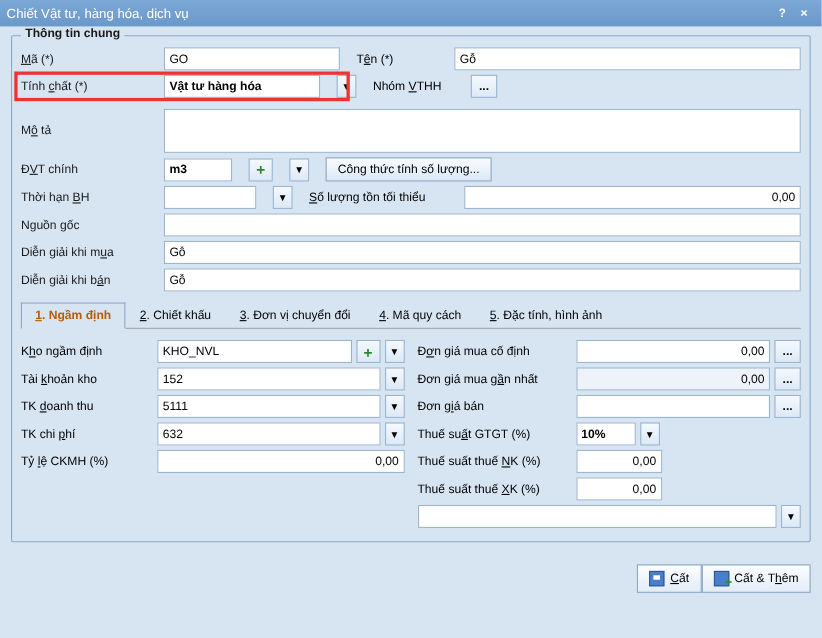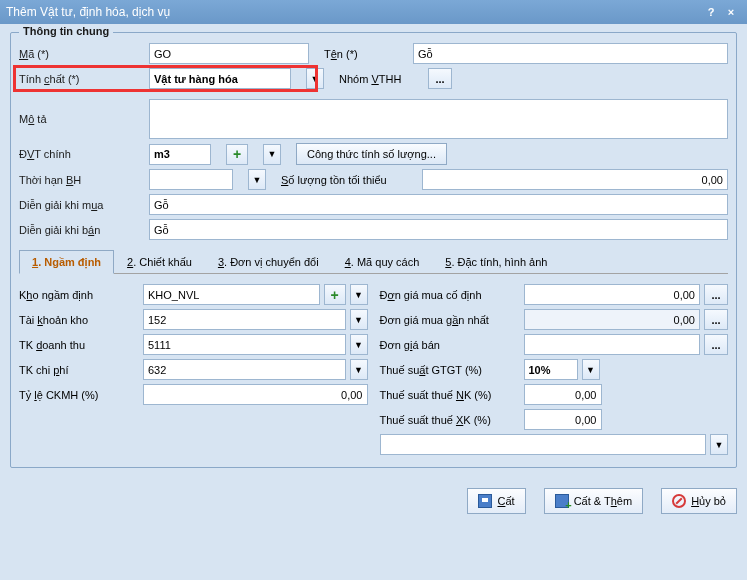--- a/index.html
+++ b/index.html
@@ -22,35 +22,35 @@
 .stdbtn { height: 22px; background: linear-gradient(#f9fcff,#dce8f6); border: 1px solid #8fa9c5; padding: 0 10px; cursor: pointer; font-family: inherit; font-size: 11px; }
 .tabs { display: flex; border-bottom: 1px solid #a3a3a3; margin-bottom: 10px; }
 .tab { padding: 5px 12px; border: 1px solid transparent; border-bottom: none; cursor: pointer; position: relative; }
 .tab u { text-decoration: underline; }
 .tab.active { background: #d7e4f2; border-color: #8fa9c5; border-bottom: 1px solid #d7e4f2; margin-bottom: -1px; font-weight: bold; color: #b85c00; }
 .tbrow { display: flex; align-items: center; margin-bottom: 4px; gap: 4px; }
 .lbl2 { width: 120px; }
 .lbl3 { width: 140px; }
 .highlight-box { position: absolute; border: 3px solid #e33; pointer-events: none; }
 .numright { text-align: right; }
-.footer { display: flex; justify-content: flex-end; gap: 18px; padding: 6px 10px; }
+.footer { display: flex; justify-content: flex-end; gap: 0; padding: 6px 10px; }
 .footbtn { height: 26px; background: linear-gradient(#fcfdff,#e3ecf8); border: 1px solid #8fa9c5; padding: 0 10px; display: inline-flex; align-items: center; gap: 5px; cursor: pointer; font-family: inherit; font-size: 11px; }
 .footbtn u { text-decoration: underline; }
 .icon-save { width:14px; height:14px; background:#4a7ec9; border:1px solid #2a5a9a; display:inline-block; position:relative; }
 .icon-save::after { content:''; position:absolute; left:3px; top:3px; width:6px; height:4px; background:#fff; }
 .icon-saveadd { width:14px; height:14px; background:#4a7ec9; border:1px solid #2a5a9a; display:inline-block; position:relative; }
 .icon-saveadd::before { content:'+'; position:absolute; right:-4px; bottom:-4px; color:#2a8a2a; font-weight:bold; font-size:11px; }
 .icon-cancel { width:14px; height:14px; border-radius:50%; border:2px solid #d63a3a; display:inline-block; position:relative; }
 .icon-cancel::after { content:''; position:absolute; left:1px; top:4px; width:8px; height:2px; background:#d63a3a; transform:rotate(-45deg); }
 </style>
 </head>
 <body>
 
 <div class="titlebar">
-  <span class="title">Thêm Vật tư, định hóa, dịch vụ</span>
+  <span class="title">Chiết Vật tư, hàng hóa, dịch vụ</span>
   <span class="btn">?</span>
   <span class="btn">×</span>
 </div>
 
 <div class="content">
 
   <div class="fieldset">
     <div class="legend">Thông tin chung</div>
 
     <div class="row">
@@ -83,20 +83,24 @@
     </div>
 
     <div class="row">
       <div class="lbl">Thời hạn <u>B</u>H</div>
       <input class="input" style="width: 84px;">
       <span class="arrowbtn">▼</span>
       <div style="width:126px"><u>S</u>ố lượng tồn tối thiểu</div>
       <input class="input numright" style="flex: 1 1 0%;" value="0,00">
     </div>
 
+    <div class="row">
+      <div class="lbl">N<u>g</u>uồn gốc</div>
+      <input class="input" style="flex: 1 1 0%;">
+    </div>
 
     <div class="row">
       <div class="lbl">Diễn giải khi m<u>u</u>a</div>
       <input class="input" style="flex: 1 1 0%;" value="Gỗ">
     </div>
 
     <div class="row">
       <div class="lbl">Diễn giải khi b<u>á</u>n</div>
       <input class="input" style="flex: 1 1 0%;" value="Gỗ">
     </div>
@@ -180,17 +184,13 @@
 
 <div class="footer">
   <button class="footbtn">
     <span class="icon-save"></span>
     <span><u>C</u>ất</span>
   </button>
   <button class="footbtn">
     <span class="icon-saveadd"></span>
     <span>Cất &amp; T<u>h</u>êm</span>
   </button>
-  <button class="footbtn">
-    <span class="icon-cancel"></span>
-    <span><u>H</u>ủy bỏ</span>
-  </button>
 </div>
 
 </body></html>

